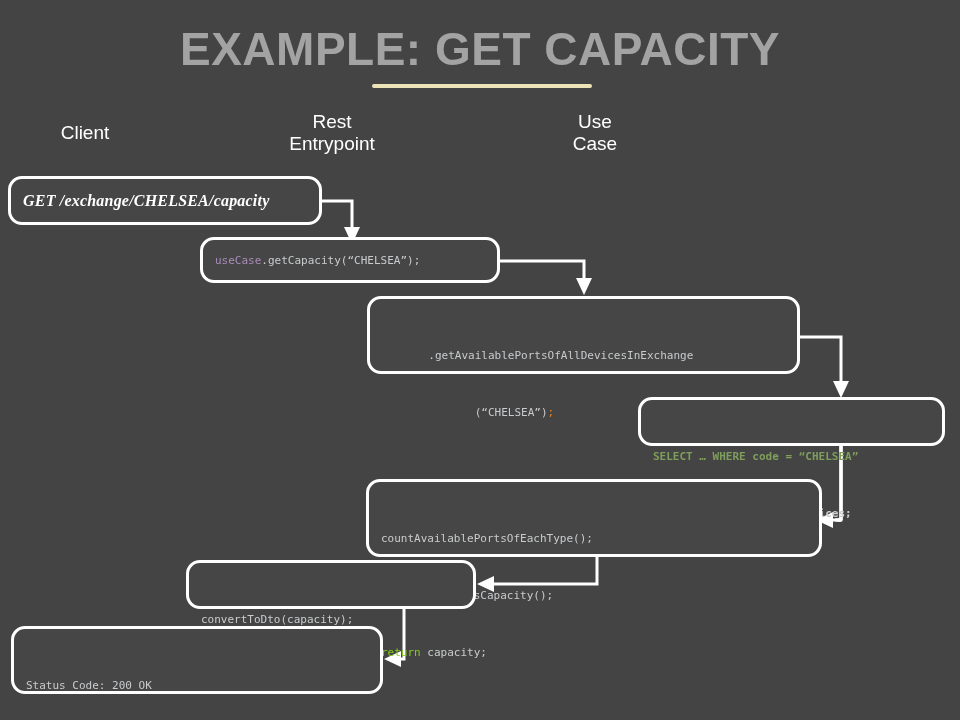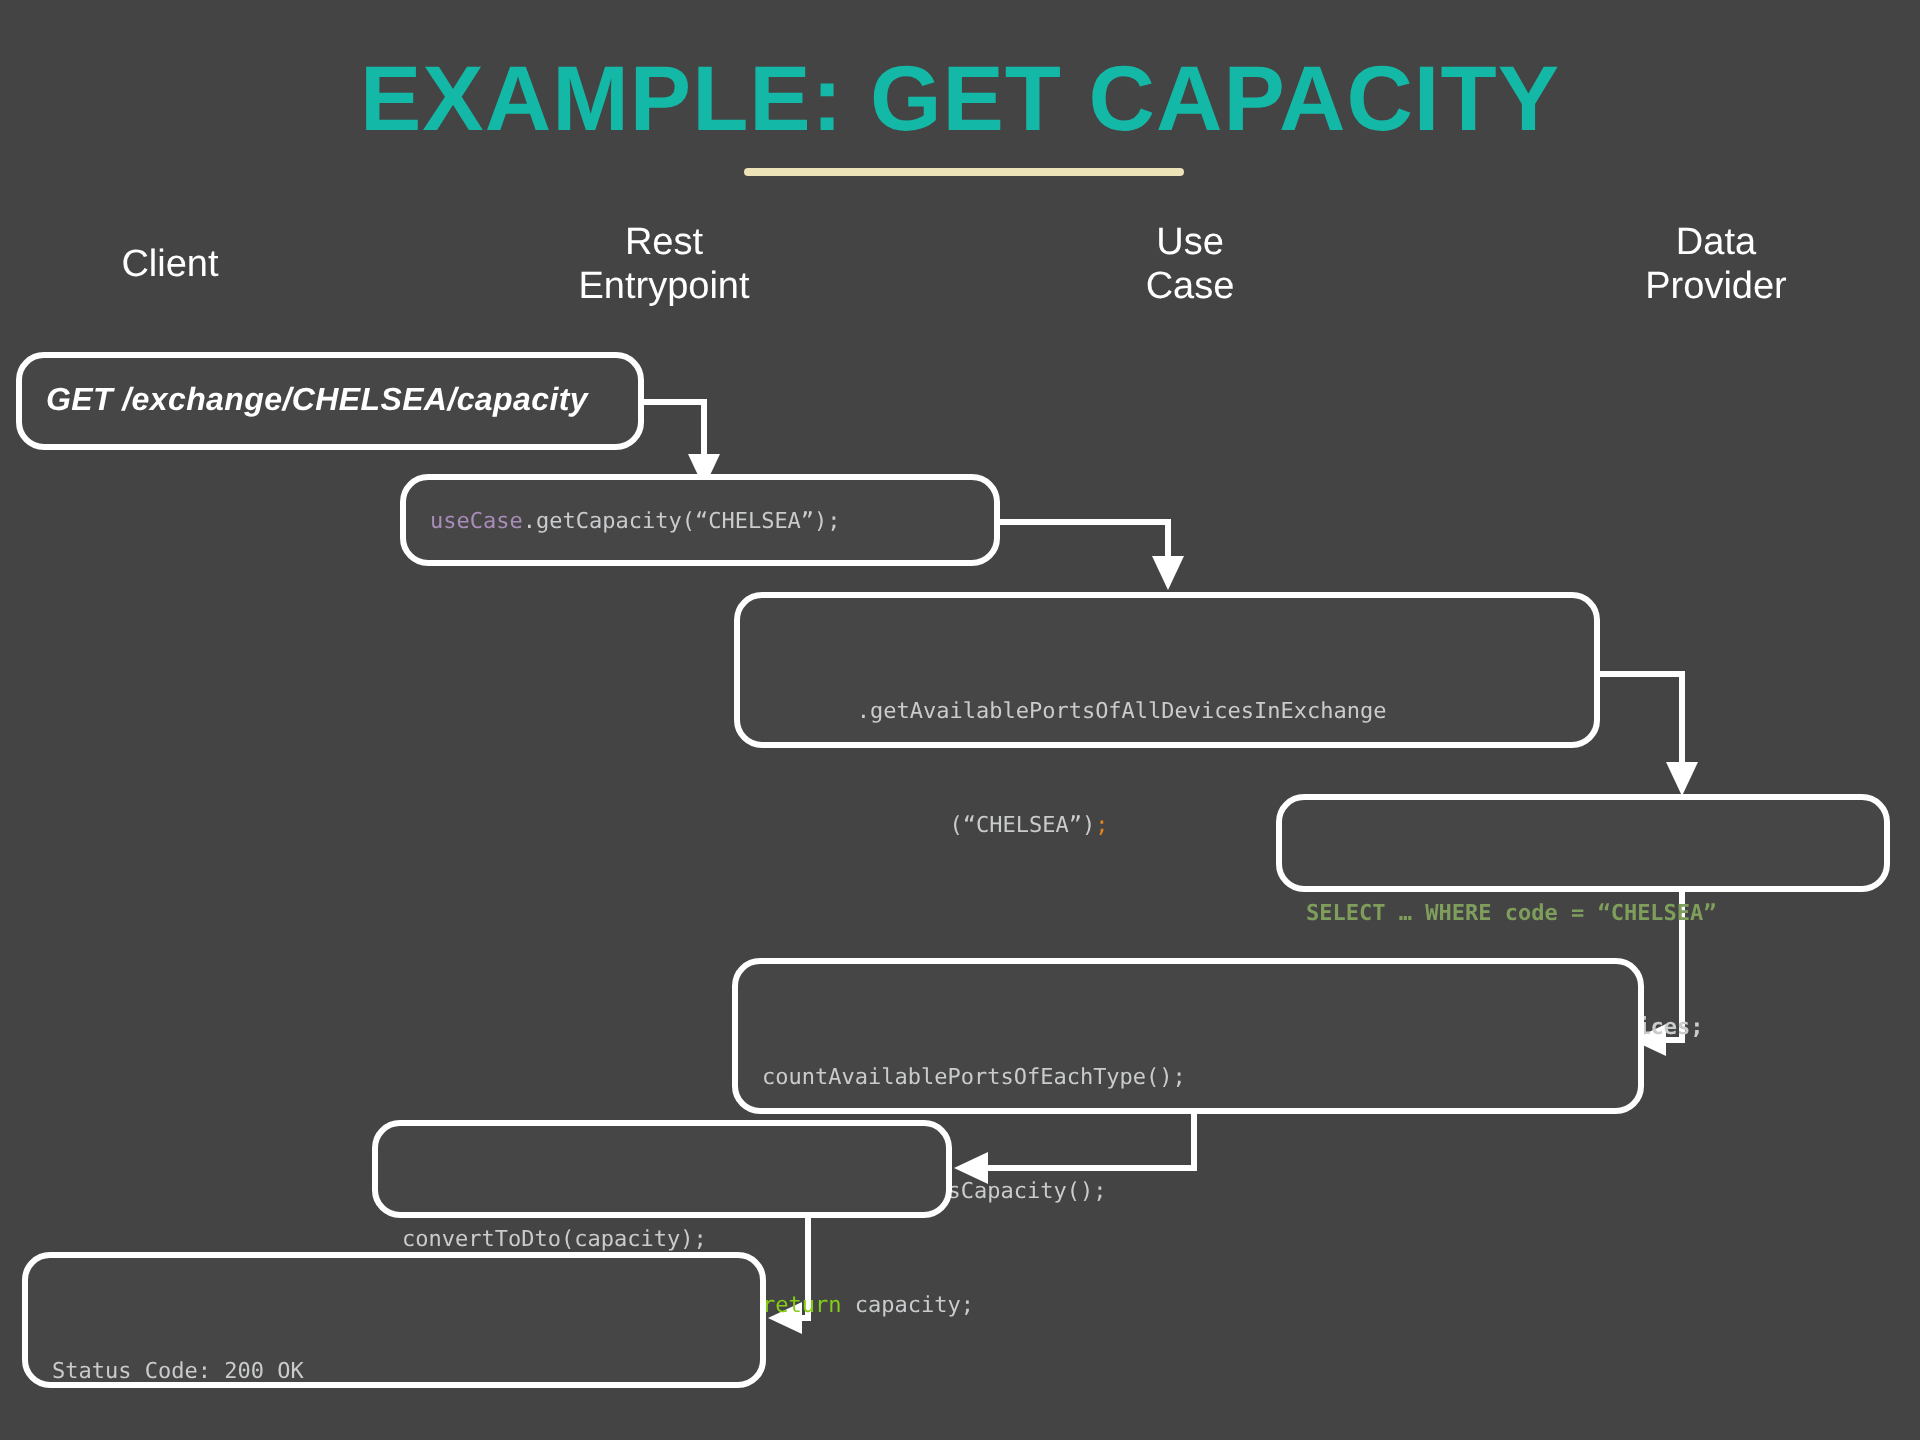--- a/index.html
+++ b/index.html
@@ -19,21 +19,21 @@
     height: 720px;
   }
 
   
   #title {
     position: absolute;
     left: 0;
     top: 22px;
     width: 960px;
     text-align: center;
-    color: #14b8a6;
+    color: #a3a3a3;
     font-size: 46px;
     font-weight: bold;
     letter-spacing: 0.5px;
     font-family: "Liberation Sans", sans-serif;
   }
   #title-rule {
     position: absolute;
     left: 372px;
     top: 84px;
     width: 220px;
@@ -62,21 +62,21 @@
     background: #464646;
     color: #c9cbcd;
     font-family: "DejaVu Sans Mono", monospace;
     font-size: 11px;
     line-height: 19px;
     padding: 9px 12px;
     white-space: pre;
     z-index: 3;
   }
   .box.italic {
-    font-family: Liberation Sans, sans-serif;
+    font-family: Liberation Serif, serif;
     font-style: italic;
     font-size: 16px;
     font-weight: bold;
     color: #ffffff;
     letter-spacing: 0.2px;
   }
   .tok-obj  { color: #a98cb8; }
   .tok-kw   { color: #84cc16; }
   .tok-sql  { color: #7f9e5c; }
   .tok-punc { color: #e8821e; }
@@ -100,22 +100,20 @@
 <div id="slide">
 
   <div id="title">EXAMPLE: GET CAPACITY</div>
   <div id="title-rule"></div>
 
   <div class="col-head" style="left:25px; top:122px; width:120px;">Client</div>
   <div class="col-head" style="left:252px; top:111px; width:160px;">Rest
 Entrypoint</div>
   <div class="col-head" style="left:515px; top:111px; width:160px;">Use
 Case</div>
-  <div class="col-head" style="left:778px; top:111px; width:160px;">Data
-Provider</div>
 
   <svg id="wires" viewBox="0 0 960 720">
 
     <path d="M 322 201 H 352 V 227"></path>
     <polygon points="344,227 360,227 352,244"></polygon>
 
     <path d="M 500 261 H 584 V 278"></path>
     <polygon points="576,278 592,278 584,295"></polygon>
 
     <path d="M 800 337 H 841 V 381"></path>

